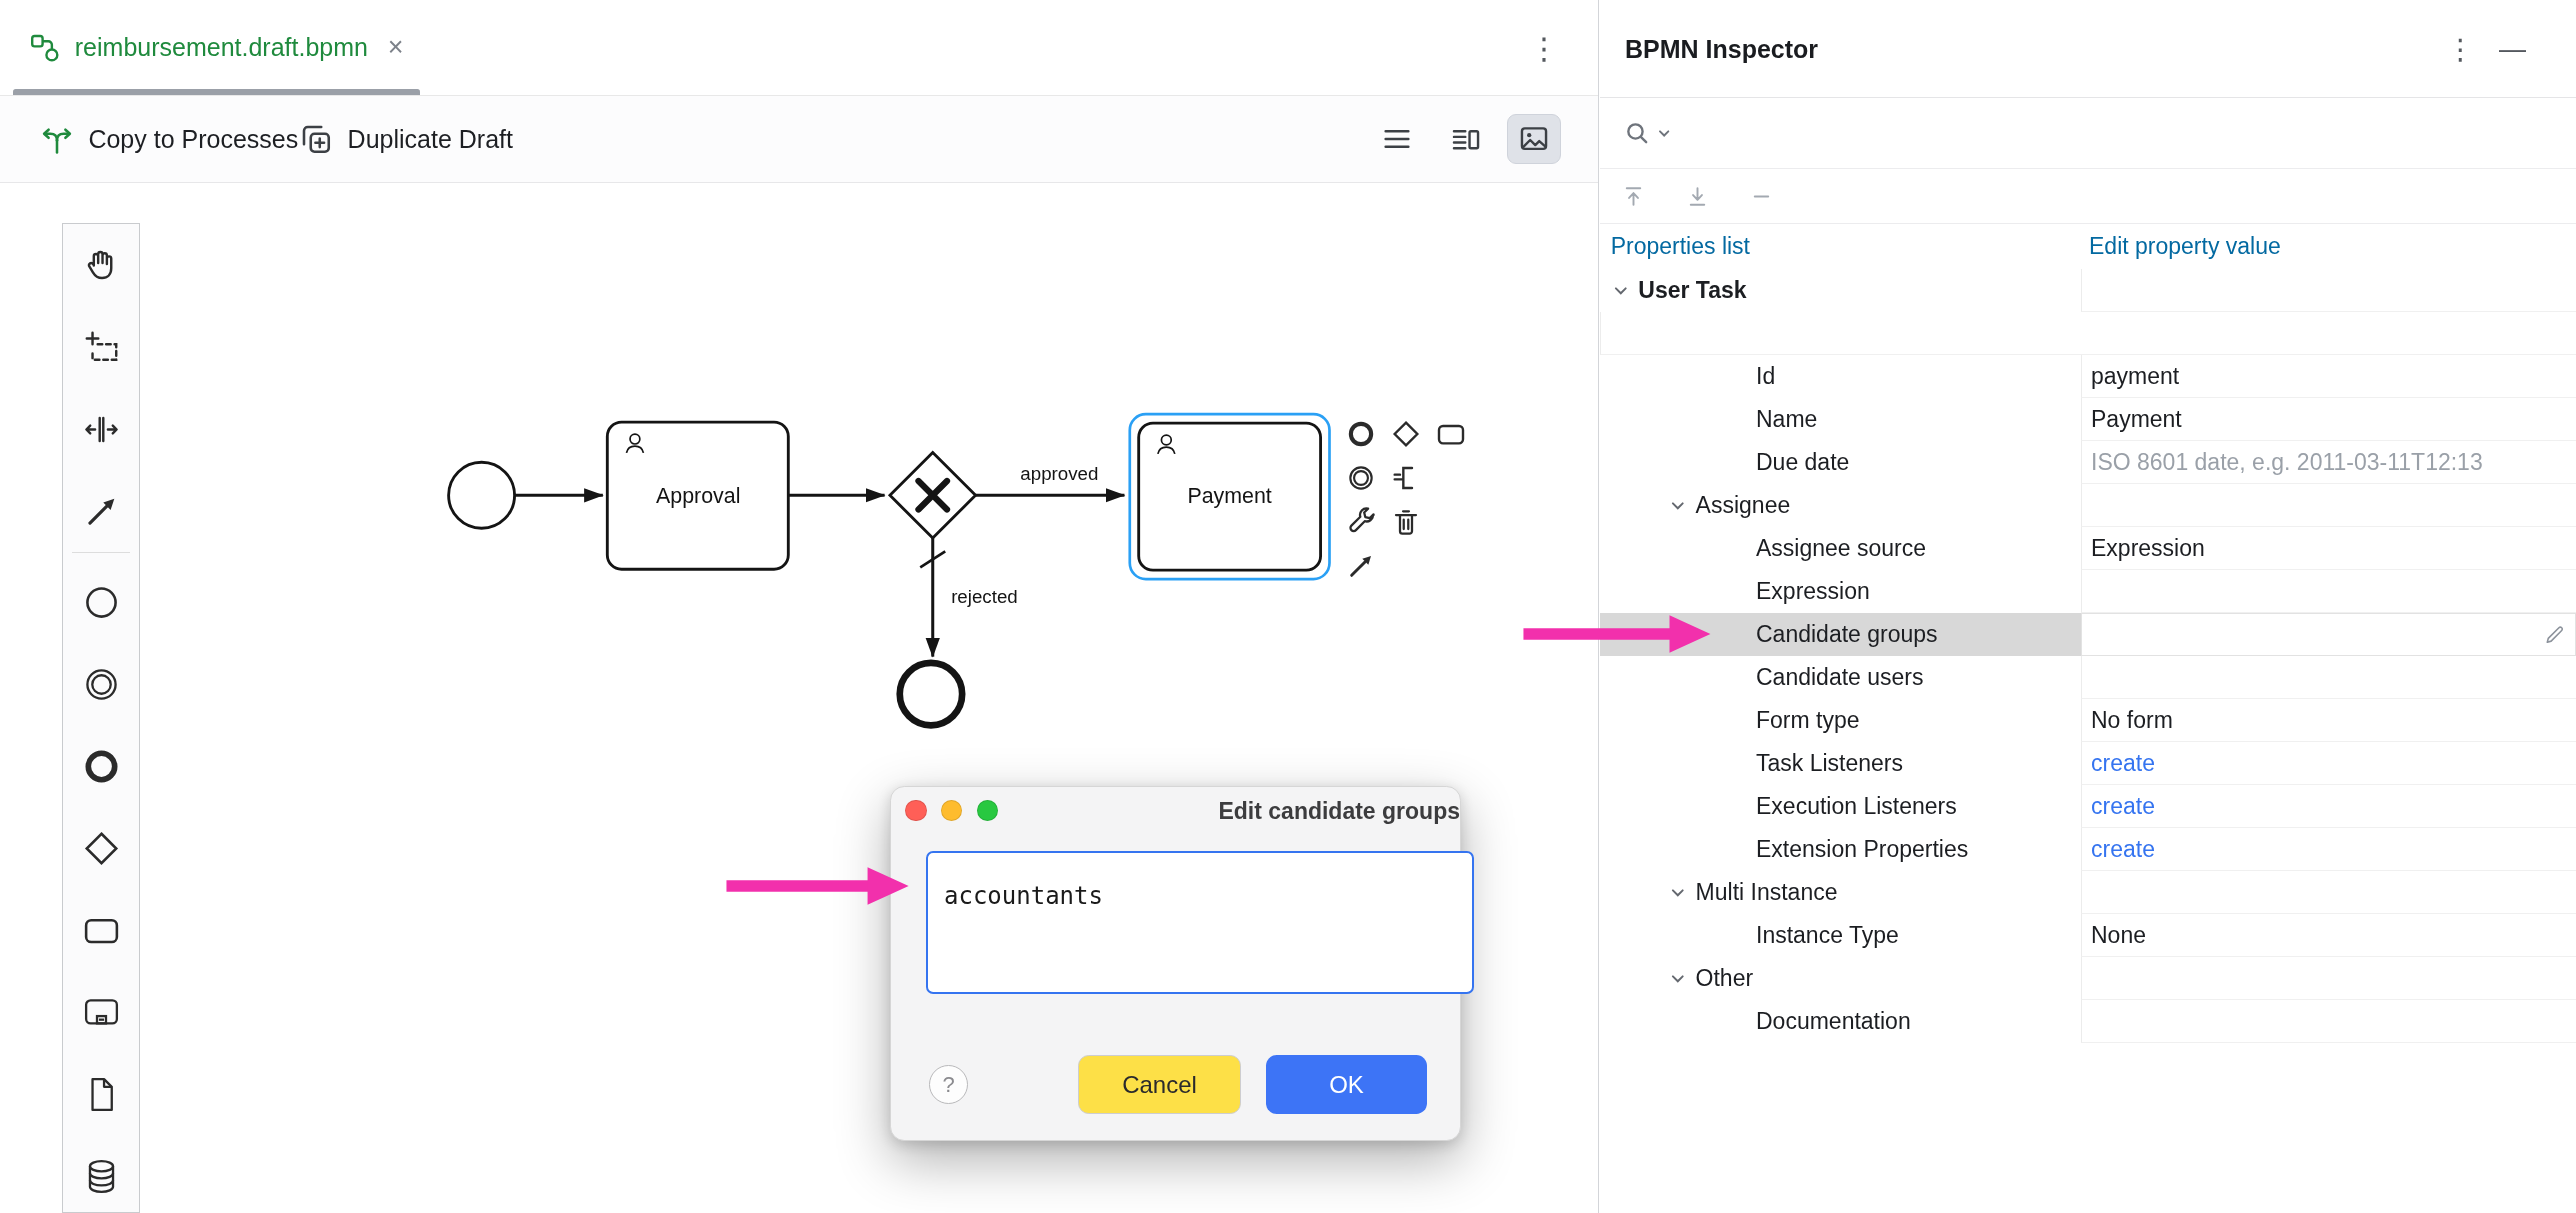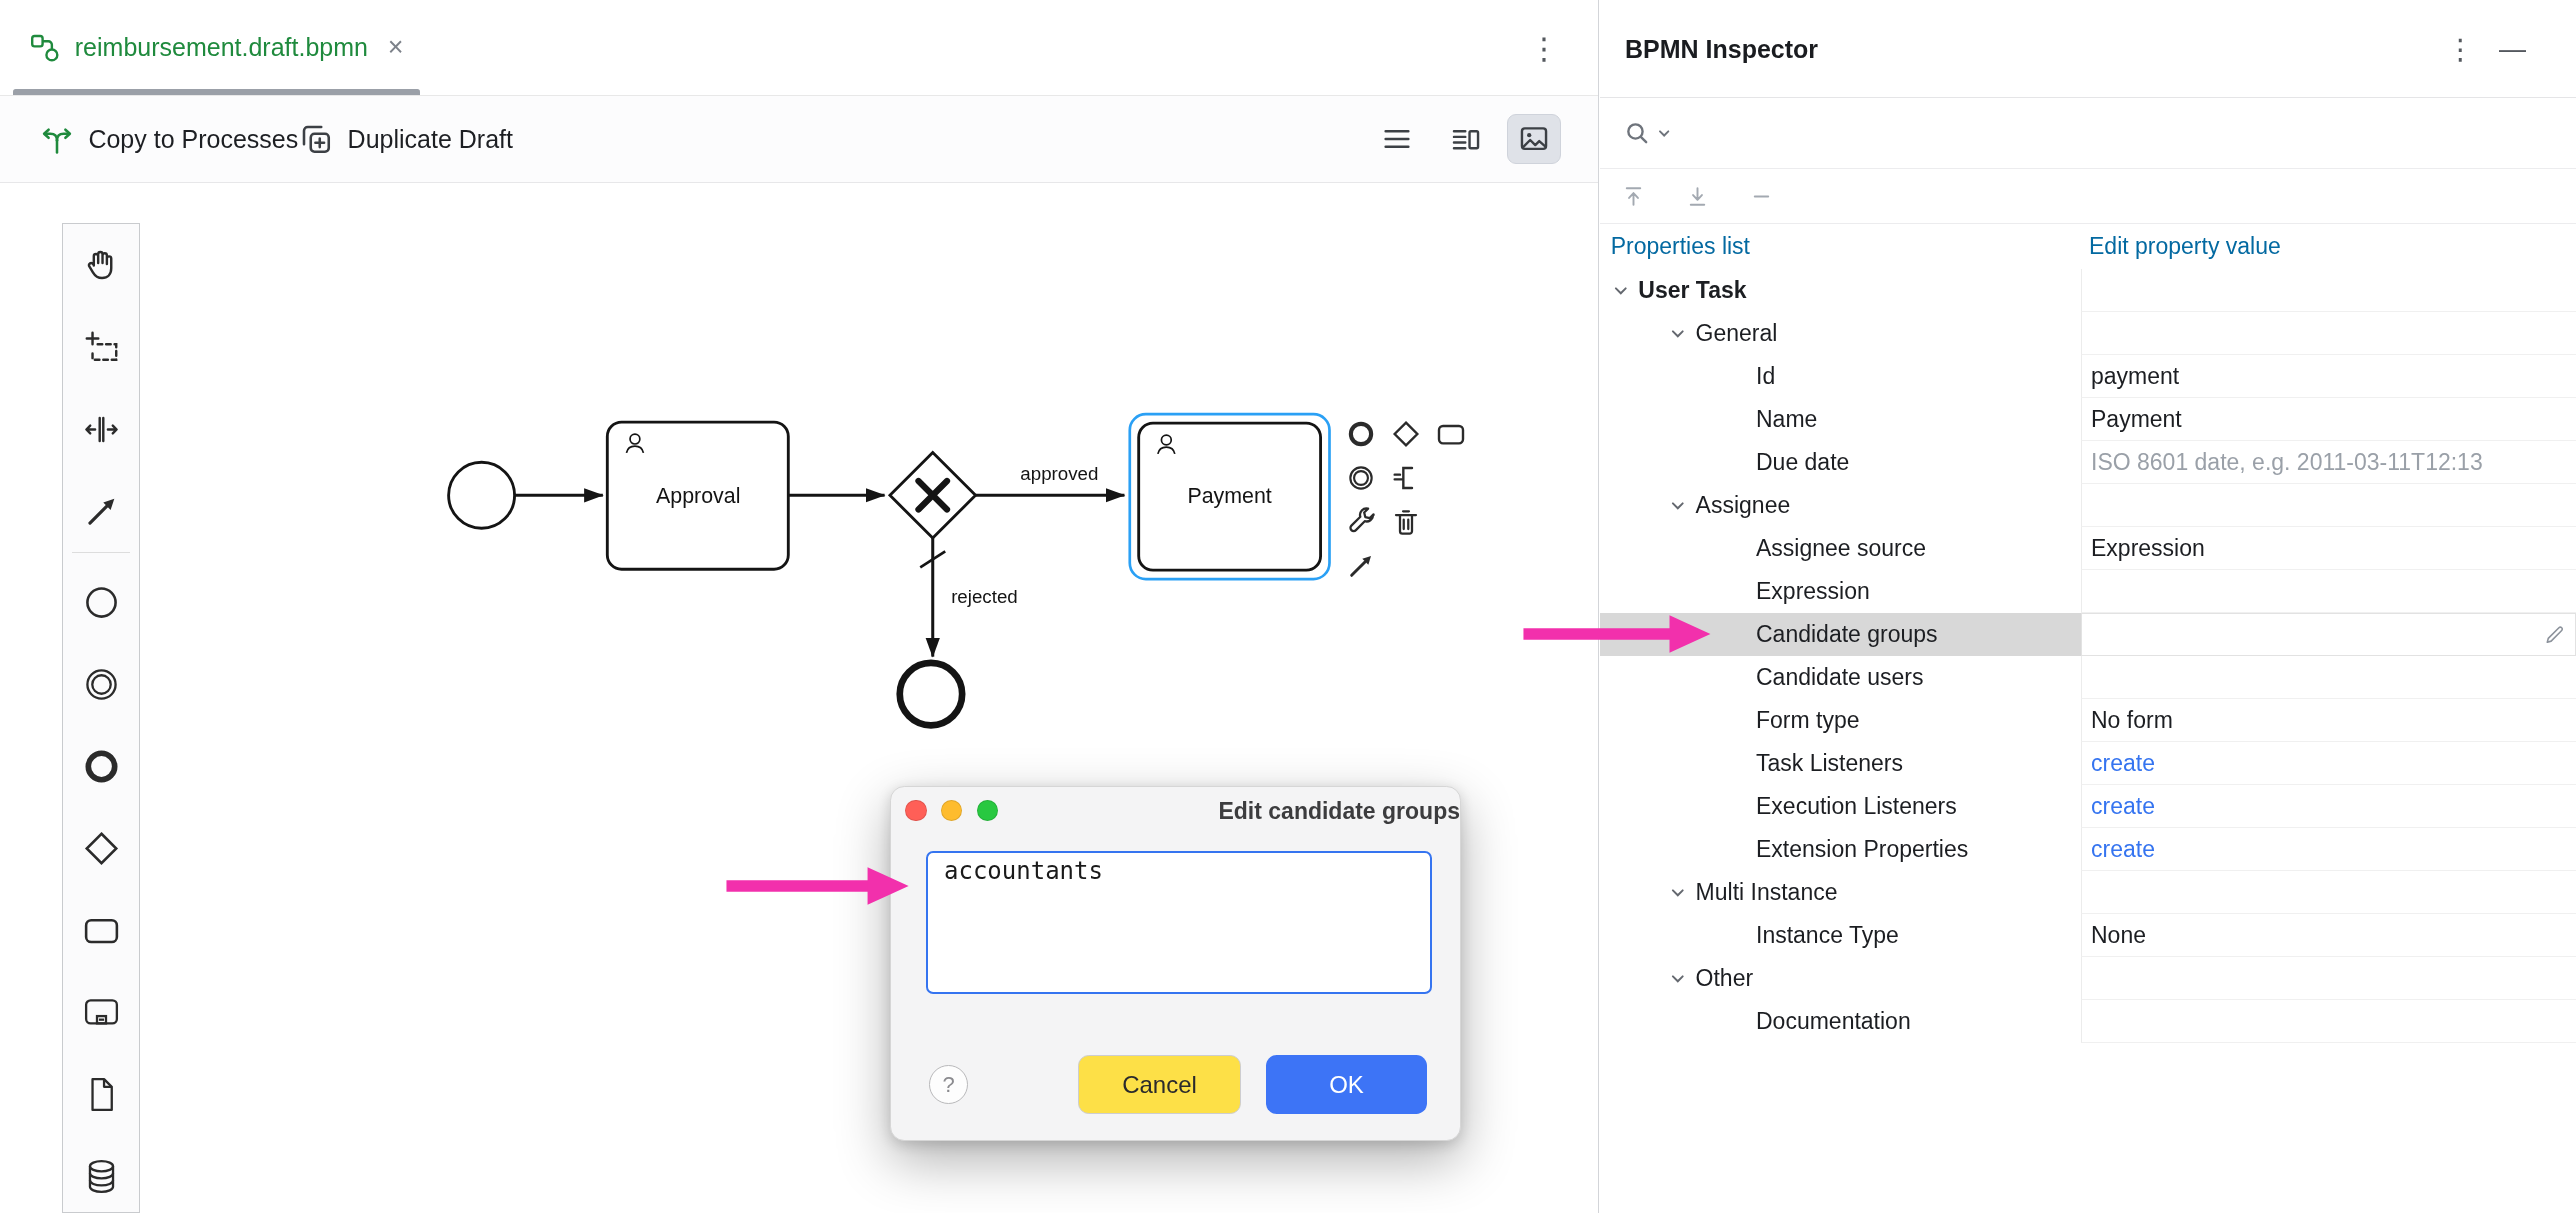--- a/index.html
+++ b/index.html
@@ -60,24 +60,24 @@
   .dialog { position:absolute; left:890px; top:601px; width:571px; height:355px; z-index:40;
             background:#f4f4f5; border:0.9px solid #d6d6d6; border-radius:14.3px;
             box-shadow:0 19.6px 54px rgba(0,0,0,.30), 0 3.6px 12.5px rgba(0,0,0,.14); }
   .lights { position:absolute; left:14.3px; top:12.5px; display:flex; gap:14.3px; }
   .light { width:21.4px; height:21.4px; border-radius:50%; }
   .light.red    { background:#ff5f57; box-shadow:inset 0 0 0 0.9px rgba(0,0,0,.12); }
   .light.yellow { background:#febc2e; box-shadow:inset 0 0 0 0.9px rgba(0,0,0,.12); }
   .light.green  { background:#28c840; box-shadow:inset 0 0 0 0.9px rgba(0,0,0,.12); }
   .dlg-title { position:absolute; left:0; right:0; top:10.7px; text-align:right;
                font-size:23px; font-weight:bold; color:#3c3c3e; }
-  .dlg-input { position:absolute; left:35px; top:64px; width:506px; height:143px;
+  .dlg-input { position:absolute; left:35px; top:64px; width:548px; height:143px;
                border:2.7px solid #3574f0; border-radius:7.1px; background:#fff; resize:none;
                font-family:"DejaVu Sans Mono", monospace; font-size:24px; color:#1a1a1a;
-               padding:4px 16px; outline:none; }
+               padding:29px 16px; outline:none; }
   .dlg-help { position:absolute; left:38px; top:278px; width:39px; height:39px; border-radius:50%;
               border:1.8px solid #b9b9bb; color:#8b8b8f; font-size:22px;
               display:flex; align-items:center; justify-content:center; background:#fdfdfd; }
   .dlg-cancel { position:absolute; left:187px; top:268px; width:163px; height:59px;
                 background:#fde047; border:1.3px solid #cdcdd0; border-radius:10.7px; font-size:24px; color:#2a2a2c; }
   .dlg-ok { position:absolute; left:375px; top:268px; width:161px; height:59px;
             background:#3d74f6; border-radius:10.7px; font-size:24px; color:#fff; }
 
   
   .annot { position:absolute; z-index:60; }
@@ -423,28 +423,20 @@
             <svg width="19.6" height="19.6" viewBox="0 0 20 20" fill="none" stroke="#64686f" stroke-width="2" stroke-linecap="round">
                 <path d="M5 7.5l5 5 5-5"></path>
               </svg>
           </span>
           <span class="lbl bold">User Task</span>
         </div>
         <div class="cell-value"></div>
       </div>
 
       <div class="prow">
-        <div class="cell-name lvl1">
-          <span class="chev">
-            <svg width="19.6" height="19.6" viewBox="0 0 20 20" fill="none" stroke="#64686f" stroke-width="2" stroke-linecap="round">
-                <path d="M5 7.5l5 5 5-5"></path>
-              </svg>
-          </span>
-          <span class="lbl">General</span>
-        </div>
         <div class="cell-value"></div>
       </div>
 
       <div class="prow">
         <div class="cell-name lvl2">
             <span class="lbl">Id</span>
           </div>
         <div class="cell-value">payment</div>
       </div>
 

